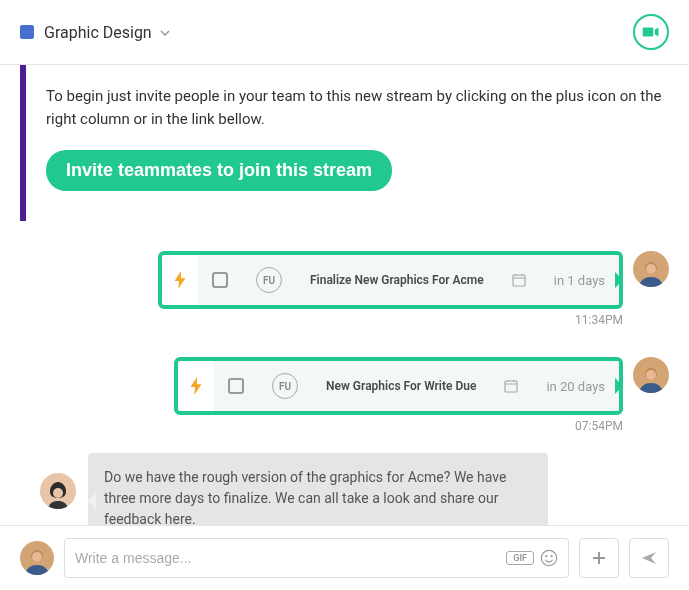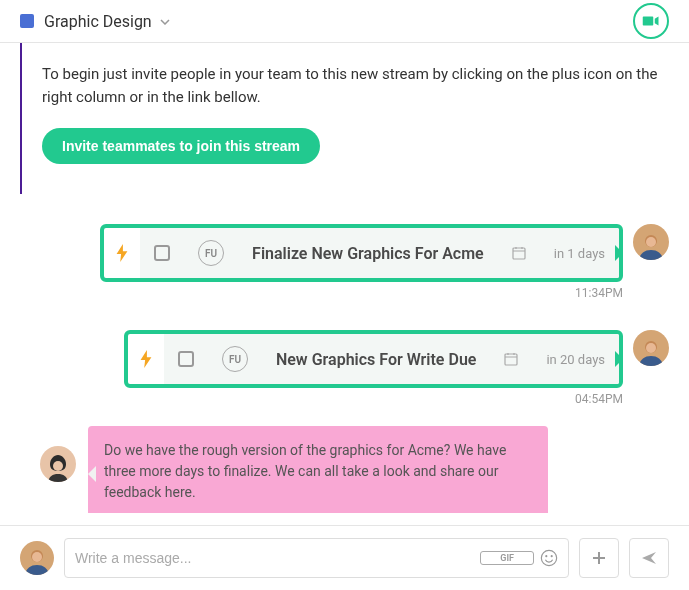--- a/index.html
+++ b/index.html
@@ -1,52 +1,52 @@
 <!DOCTYPE html>
 <html><head>
 <meta charset="utf-8">
 <style>
 * { box-sizing: border-box; margin: 0; padding: 0; }
 body { font-family: -apple-system, BlinkMacSystemFont, "Segoe UI", Roboto, sans-serif; font-size: 14px; color: #333; background: #fff; width: 689px; height: 590px; overflow: hidden; position: relative; }
-.header { display: flex; align-items: center; padding: 3px 20px; border-bottom: 1px solid #e5e5e5; }
+.header { display: flex; align-items: center; padding: 14px 20px; border-bottom: 1px solid #e5e5e5; }
 .room-icon { width: 14px; height: 14px; background: #4a6fd4; border-radius: 2px; margin-right: 10px; }
 .room-title { font-size: 16px; font-weight: 400; color: #333; }
 .chevron { margin-left: 8px; color: #999; font-size: 10px; }
 .video-btn { margin-left: auto; width: 36px; height: 36px; border: 2px solid #22c98f; border-radius: 50%; display: flex; align-items: center; justify-content: center; color: #22c98f; cursor: pointer; }
 .video-btn svg { width: 18px; height: 14px; }
 .content { padding: 0 20px 0 40px; height: 470px; overflow-y: auto; position: relative; }
-.intro-block { border-left: 2px solid #4c1d95; padding-left: 20px; margin-left: -20px; padding-top: 20px; padding-bottom: 30px; }
+.intro-block { border-left: 6px solid #4c1d95; padding-left: 20px; margin-left: -20px; padding-top: 20px; padding-bottom: 30px; }
 .intro-text { font-size: 15px; line-height: 1.5; color: #333; margin-bottom: 20px; }
-.invite-btn { background: #22c98f; color: #fff; border: none; padding: 10px 20px; border-radius: 20px; font-size: 14px; font-weight: 600; cursor: pointer; }
+.invite-btn { background: #22c98f; color: #fff; border: none; padding: 10px 20px; border-radius: 20px; font-size: 18px; font-weight: 600; cursor: pointer; }
 .msg-right { display: flex; justify-content: flex-end; align-items: flex-start; margin-top: 30px; margin-bottom: 4px; }
 .task-card { border: 4px solid #22c98f; border-radius: 6px; background: #fff; display: flex; align-items: center; padding: 0; margin-right: 10px; position: relative; }
 .task-card::after { content: ""; position: absolute; right: -12px; top: 50%; transform: translateY(-50%); border: 8px solid transparent; border-left-color: #22c98f; }
 .bolt-col { width: 36px; display: flex; align-items: center; justify-content: center; padding: 12px 0; }
 .bolt-col svg { width: 14px; height: 18px; }
 .task-body { background: #f3f7f5; display: flex; align-items: center; padding: 12px 14px; gap: 28px; border-radius: 0 2px 2px 0; }
 .checkbox { width: 16px; height: 16px; border: 2px solid #999; border-radius: 3px; }
 .fu-badge { width: 26px; height: 26px; border: 1.5px solid #aaa; border-radius: 50%; display: flex; align-items: center; justify-content: center; font-size: 10px; color: #888; font-weight: 600; }
-.task-title { font-weight: 600; color: #4a4a4a; font-size: 16px; }
+.task-title { font-weight: 600; color: #4a4a4a; font-size: 12px; }
 .cal-icon { color: #aaa; display: inline-flex; }
 .cal-icon svg { width: 14px; height: 14px; }
 .due-text { color: #999; font-size: 13px; }
 .avatar { width: 36px; height: 36px; border-radius: 50%; background: #d4a574; position: relative; overflow: hidden; flex-shrink: 0; }
 .avatar-claudia { background: #e8c4a8; }
 .avatar svg { position: absolute; bottom: -2px; left: 50%; transform: translateX(-50%); width: 32px; height: 32px; }
 .timestamp-right { text-align: right; font-size: 12px; color: #999; margin-right: 46px; margin-bottom: 10px; }
 .msg-left { display: flex; align-items: flex-start; margin-top: 20px; }
 .msg-left .avatar { margin-right: 12px; margin-top: 20px; }
-.bubble-left { background: #f9a8d4; border-radius: 4px; padding: 14px 16px; max-width: 460px; position: relative; color: #555; line-height: 1.5; font-size: 14px; }
+.bubble-left { background: #e5e5e5; border-radius: 4px; padding: 14px 16px; max-width: 460px; position: relative; color: #555; line-height: 1.5; font-size: 14px; }
 .bubble-left::before { content: ""; position: absolute; left: -8px; top: 40px; border: 8px solid transparent; border-right-color: #f1f1f1; }
 .composer { position: absolute; bottom: 0; left: 0; right: 0; border-top: 1px solid #e5e5e5; padding: 12px 20px; display: flex; align-items: center; gap: 10px; background: #fff; }
 .composer .avatar { width: 34px; height: 34px; }
 .input-wrap { flex: 1; border: 1px solid #ddd; border-radius: 4px; display: flex; align-items: center; padding: 0 10px; height: 40px; }
 .input-wrap input { border: none; outline: none; flex: 1; font-size: 14px; color: #333; }
 .input-wrap input::placeholder { color: #aaa; }
-.gif-badge { font-size: 9px; border: 1px solid #aaa; border-radius: 3px; padding: 1px 19px; color: #999; font-weight: 600; margin-right: 6px; }
+.gif-badge { font-size: 9px; border: 1px solid #aaa; border-radius: 3px; padding: 1px 6px; color: #999; font-weight: 600; margin-right: 6px; }
 .emoji-btn { color: #aaa; cursor: pointer; display: inline-flex; }
 .emoji-btn svg { width: 18px; height: 18px; }
 .sq-btn { width: 40px; height: 40px; border: 1px solid #ddd; border-radius: 4px; display: flex; align-items: center; justify-content: center; color: #999; cursor: pointer; }
 .sq-btn svg { width: 16px; height: 16px; }
 </style>
 </head>
 <body>
 
 <div class="header">
   <div class="room-icon"></div>
@@ -121,21 +121,21 @@
       </div>
     </div>
     <div class="avatar">
       <svg viewBox="0 0 32 32">
           <circle cx="16" cy="11" r="6" fill="#c48856"></circle>
           <path d="M4 32c0-8 5-12 12-12s12 4 12 12" fill="#3a5b8c"></path>
           <circle cx="16" cy="12" r="5" fill="#e8b894"></circle>
         </svg>
     </div>
   </div>
-  <div class="timestamp-right">04:54PM</div>
+  <div class="timestamp-right">07:54PM</div>
 
   <div class="msg-left">
     <div class="avatar avatar-claudia">
       <svg viewBox="0 0 32 32">
           <path d="M8 12c0-5 4-9 8-9s8 4 8 9c0 3-1 7-8 7s-8-4-8-7z" fill="#2b2b2b"></path>
           <circle cx="16" cy="14" r="5" fill="#e8c4a8"></circle>
           <path d="M6 32c0-7 4-10 10-10s10 3 10 10" fill="#333"></path>
         </svg>
     </div>
     <div class="bubble-left">Do we have the rough version of the graphics for Acme? We have three more days to finalize. We can all take a look and share our feedback here.</div>

